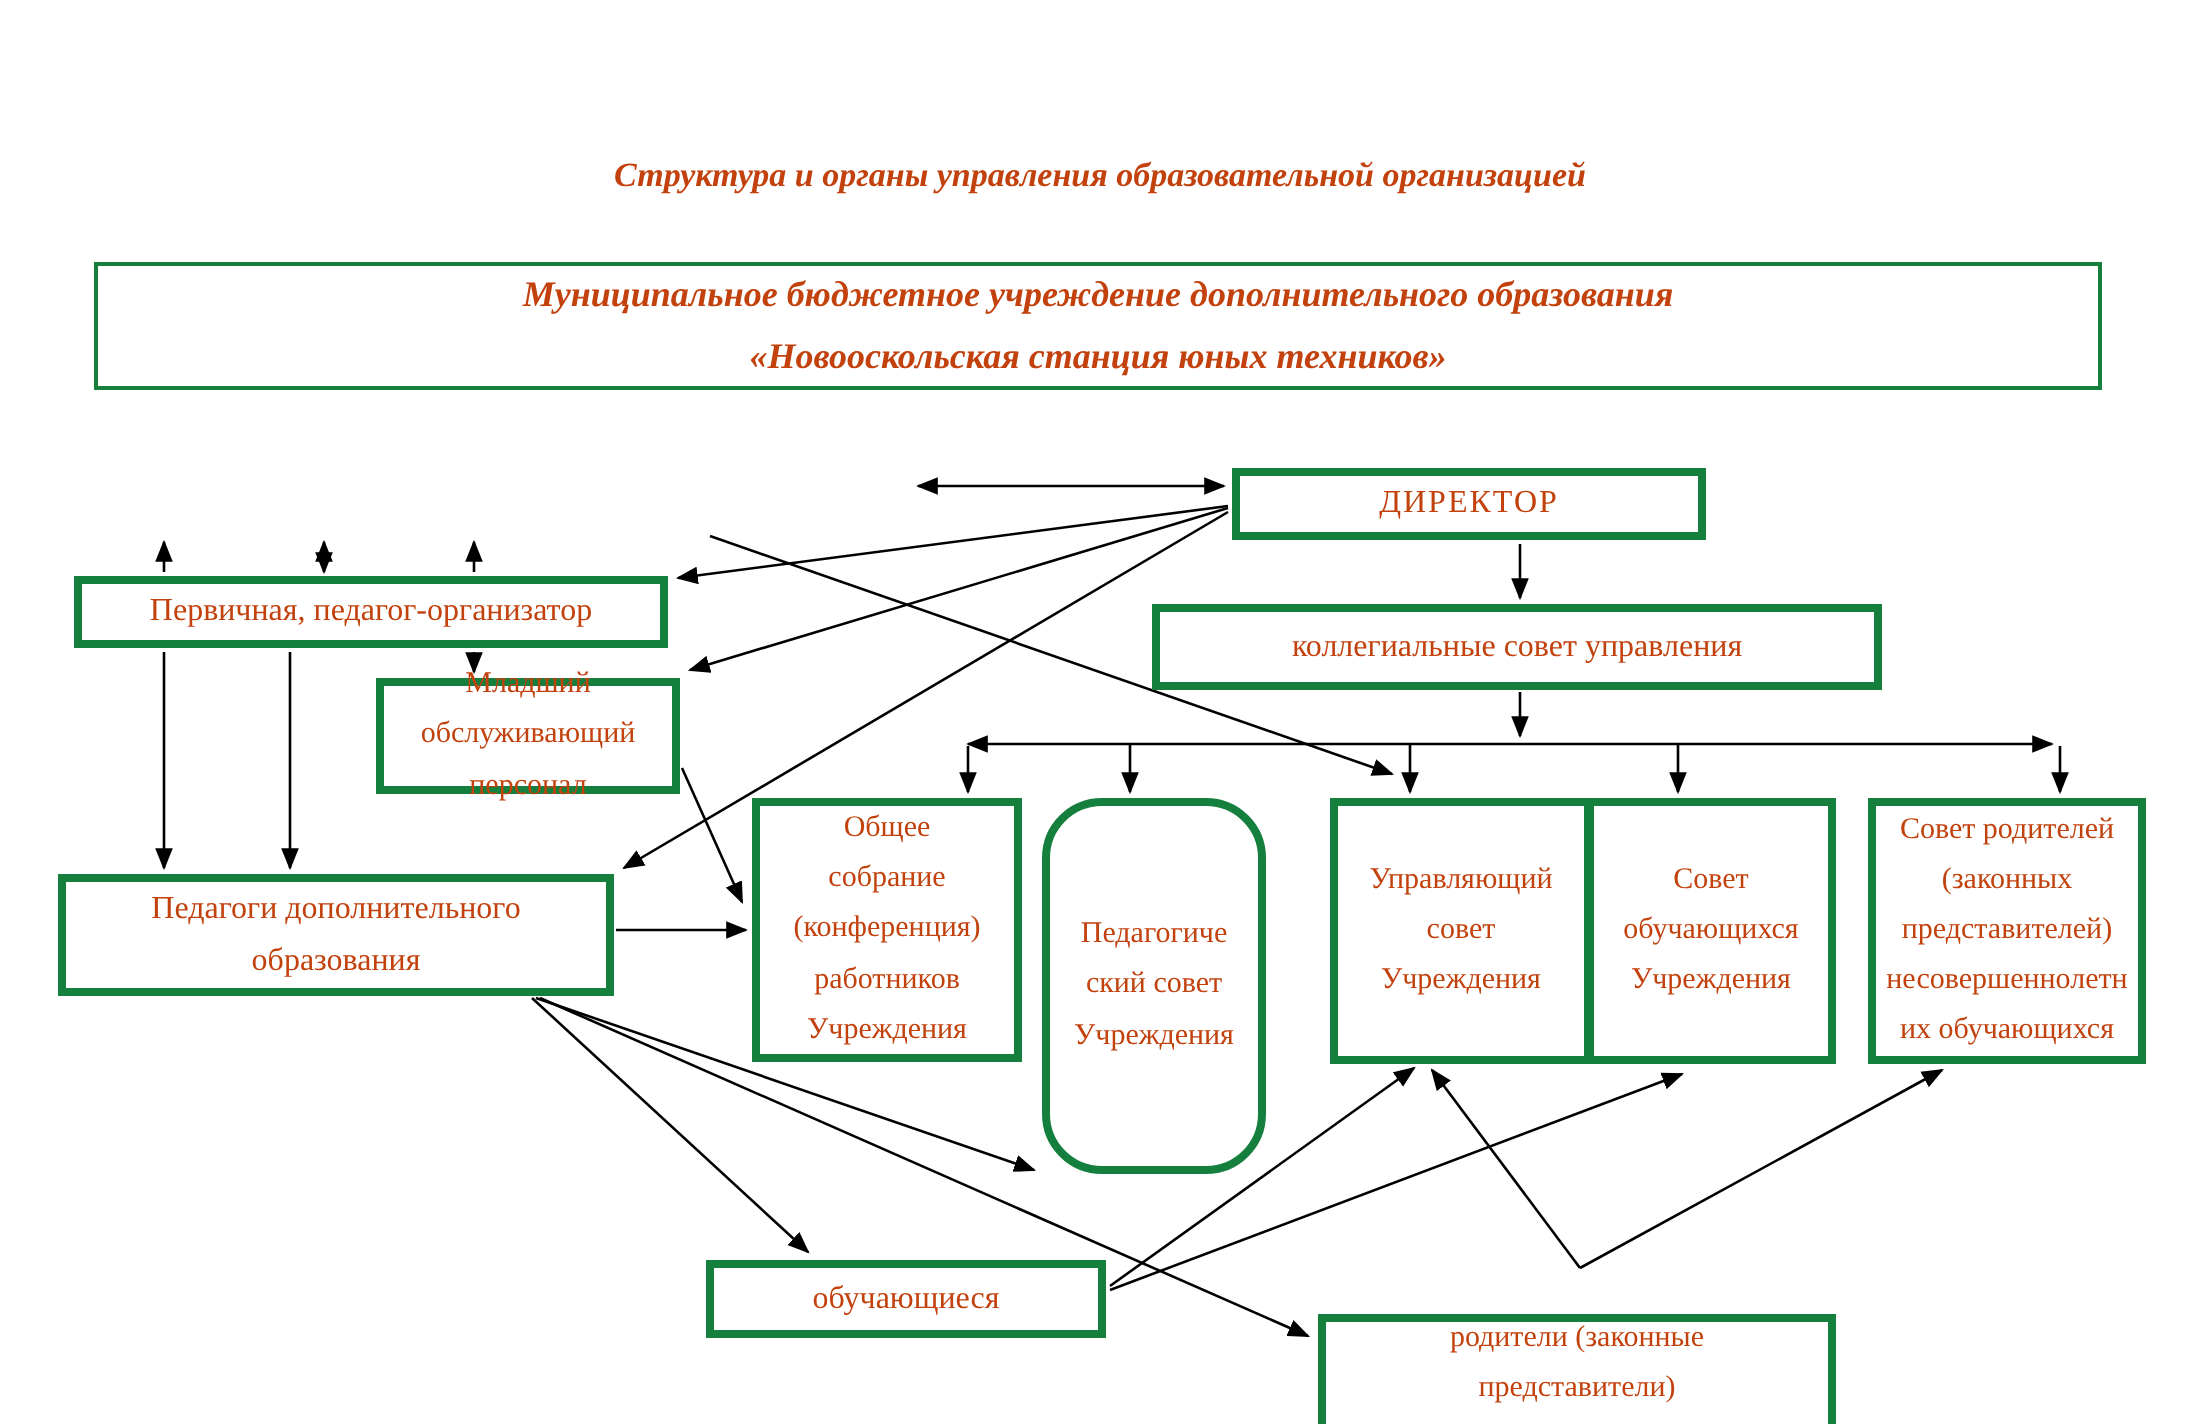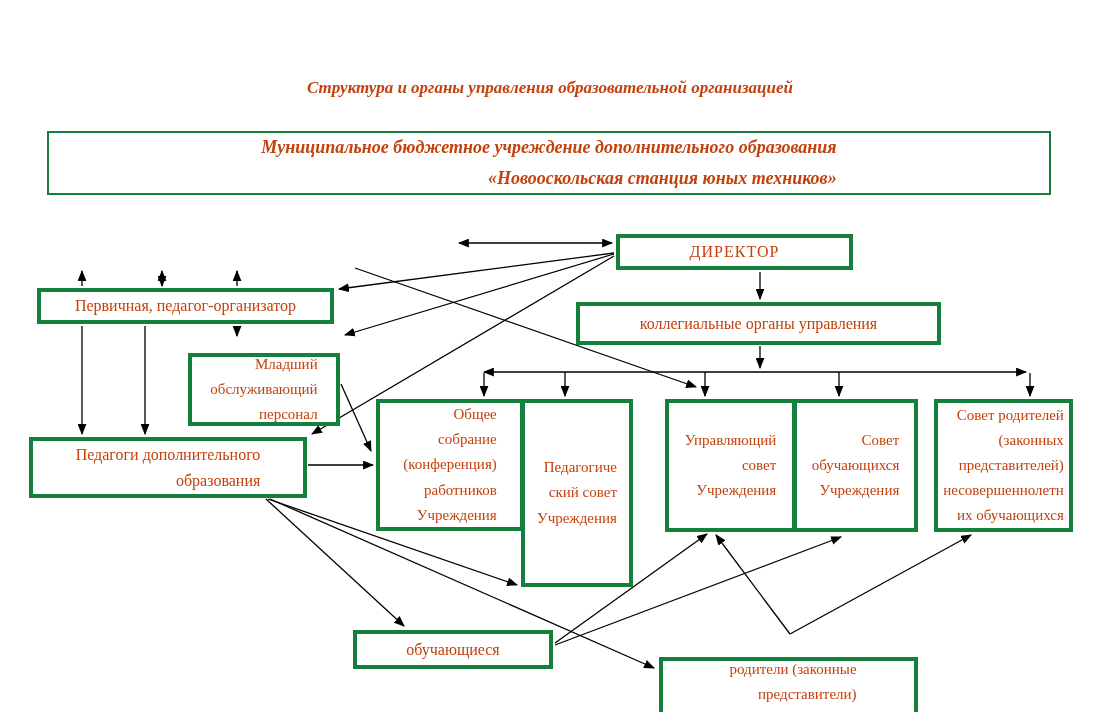--- a/index.html
+++ b/index.html
@@ -10,33 +10,33 @@
     margin-top:32px;
   }
   .title{
     position:absolute;left:20px;top:46px;width:1060px;
     text-align:center;font-size:17px;font-weight:bold;font-style:italic;
   }
   .connectors{position:absolute;left:0;top:0;width:1101px;height:712px;}
   .box{
     position:absolute;box-sizing:border-box;border:4px solid #15803d;
     background:#ffffff;display:flex;align-items:center;justify-content:center;
-    text-align:right;white-space:pre-line;font-size:16px;line-height:1.6;
+    text-align:center;white-space:pre-line;font-size:16px;line-height:1.6;
   }
   .box.small{font-size:15px;line-height:1.68;}
   #b-institution{left:47px;top:99px;width:1004px;height:64px;border-width:2px;
     font-size:18px;font-weight:bold;font-style:italic;line-height:1.75;}
   #b-union{left:47px;top:195px;width:406px;height:40px;}
   #b-director{left:616px;top:202px;width:237px;height:36px;letter-spacing:1px;}
   #b-methodist{left:37px;top:256px;width:297px;height:36px;}
   #b-collegial{left:576px;top:270px;width:365px;height:43px;}
-  #b-junior{left:188px;top:321px;width:152px;height:73px;}
+  #b-junior{left:188px;top:307px;width:152px;height:58px;}
   #b-teachers{left:29px;top:405px;width:278px;height:61px;}
-  #b-general{left:376px;top:367px;width:148px;height:132px;}
-  #b-pedcouncil{left:521px;top:367px;width:112px;height:188px;}
+  #b-general{left:376px;top:367px;width:135px;height:132px;}
+  #b-pedcouncil{left:521px;top:367px;width:112px;height:188px;border-radius:30px;}
   #b-managing{left:665px;top:367px;width:131px;height:133px;}
   #b-studcouncil{left:793px;top:367px;width:125px;height:133px;}
   #b-parcouncil{left:934px;top:367px;width:139px;height:133px;}
   #b-students{left:353px;top:598px;width:200px;height:39px;}
   #b-parents{left:659px;top:625px;width:259px;height:100px;}
   line,polyline{stroke:#000;stroke-width:1.3;fill:none;}
 </style>
 </head>
 <body>
 
@@ -82,21 +82,21 @@
   <div class="title">Структура и органы управления образовательной организацией</div>
 
   <div class="box" id="b-institution">Муниципальное бюджетное учреждение дополнительного образования
 «Новооскольская станция юных техников»</div>
 
 
   <div class="box" id="b-director">ДИРЕКТОР</div>
 
   <div class="box" id="b-methodist">Первичная, педагог-организатор</div>
 
-  <div class="box" id="b-collegial">коллегиальные органы управления</div>
+  <div class="box" id="b-collegial">коллегиальные совет управления</div>
 
   <div class="box small" id="b-junior">Младший
 обслуживающий
 персонал</div>
 
   <div class="box" id="b-teachers">Педагоги дополнительного
 образования</div>
 
   <div class="box small" id="b-general">Общее
 собрание

